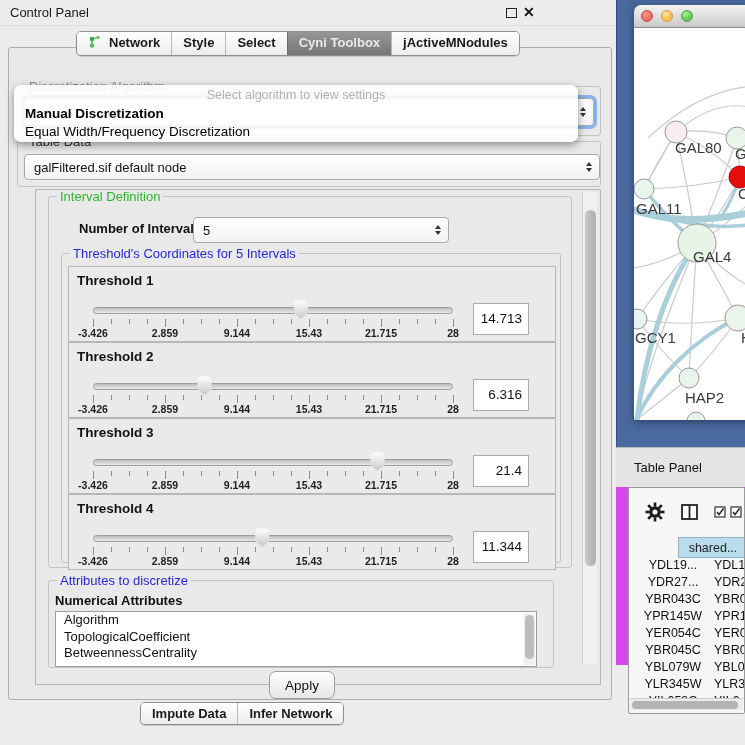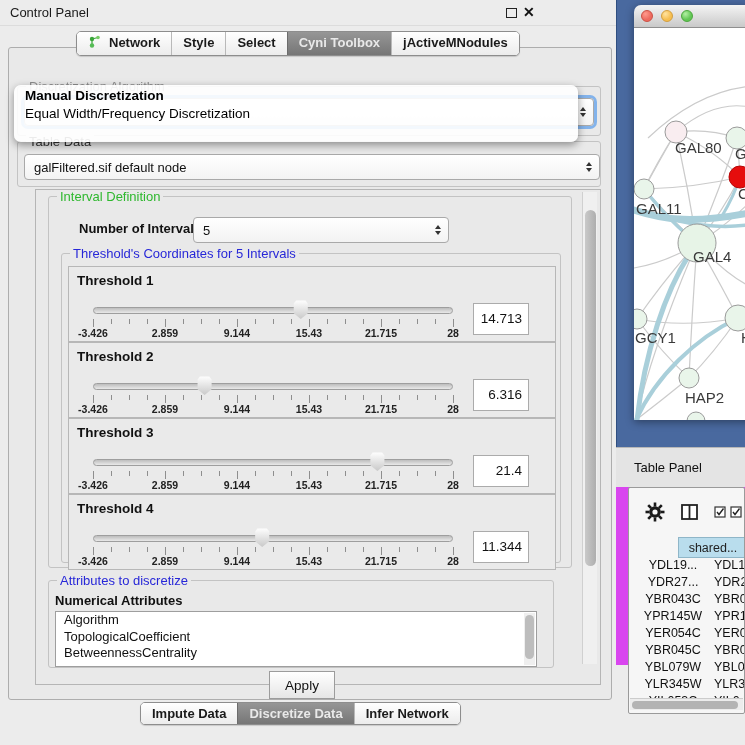--- a/index.html
+++ b/index.html
@@ -75,21 +75,21 @@
                   line-height:30px; padding-right:6px; }
 
   .attr-sub { position:absolute; left:6px; top:12px; font-size:13px; font-weight:bold; color:#111; }
   .listbox { position:absolute; left:6px; top:30px; width:482px; height:56px; background:#fff;
              border:1px solid #9e9e9e; overflow:hidden; }
   .list-item { font-size:13px; color:#111; padding-left:8px; line-height:16.5px; white-space:nowrap; }
   .list-vsb { position:absolute; right:1px; top:1px; width:11px; height:52px; background:#efefef; }
   .list-vsb-thumb { position:absolute; left:1px; top:2px; width:9px; height:44px; border-radius:5px; background:#bdbdbd; }
 
   .apply-btn { position:absolute; left:260px; top:623px; width:66px; height:28px; border:1px solid #9c9c9c;
-               border-radius:0; background:linear-gradient(#ffffff,#e6e6e6); font-size:13.5px; color:#111;
+               border-radius:7px; background:linear-gradient(#ffffff,#e6e6e6); font-size:13.5px; color:#111;
                display:flex; align-items:center; justify-content:center; }
 
   
   #right-panel { position:absolute; left:616px; top:0; width:129px; height:665px; background:#d946ef; }
   .blue-frame { position:absolute; left:0; top:0; width:129px; height:447px; background:#49699f; border-left:1px solid #2f4e80; }
   .child-window { position:absolute; left:17px; top:5px; width:120px; height:415px; border-radius:7px 7px 0 0;
                   overflow:hidden; box-shadow:0 2px 8px rgba(0,0,0,.4); }
   .child-titlebar { position:relative; height:23px; background:linear-gradient(#f4f4f4,#c9c9c9); border-bottom:1px solid #8f8f8f; }
   .tl { position:absolute; top:5px; width:12px; height:12px; border-radius:50%; }
   .tl.red    { left:7px;  background:radial-gradient(circle at 35% 30%, #ff9a8d, #ed6a5f 60%); border:1px solid #ca4f43; }
@@ -159,20 +159,21 @@
         <span class="gtitle ghost">Discretization Algorithm</span>
         <div class="combo focused" style="left:6px; top:11px; width:570px; height:28px;">
           <span class="stepper">
               <span class="tri-up"></span>
               <span class="tri-down"></span>
             </span>
         </div>
       </div>
 
       <div class="popup">
+        <div class="popup-hint">Select algorithm to view settings</div>
         <div id="popup-opts">
             <div class="popup-opt hl">Manual Discretization</div>
             <div class="popup-opt">Equal Width/Frequency Discretization</div>
           </div>
       </div>
 
       <div class="group" style="left:8px; top:93px; width:584px; height:46px;">
         <span class="gtitle dark">Table Data</span>
         <div class="combo" style="left:6px; top:12px; width:576px; height:26px;">
           <span>galFiltered.sif default node</span>
@@ -363,23 +364,20 @@
         </div>
       </div>
 
       <div class="apply-btn">Apply</div>
     </div>
 
     <div class="seg-control" id="bottom-tabs">
         <span class="seg">
           <span>Impute Data</span>
         </span>
-        <span class="seg selected">
-          <span>Discretize Data</span>
-        </span>
         <span class="seg">
           <span>Infer Network</span>
         </span>
       </div>
   </div>
 
   <div id="right-panel">
     <div class="blue-frame">
       <div class="child-window">
         <div class="child-titlebar">

